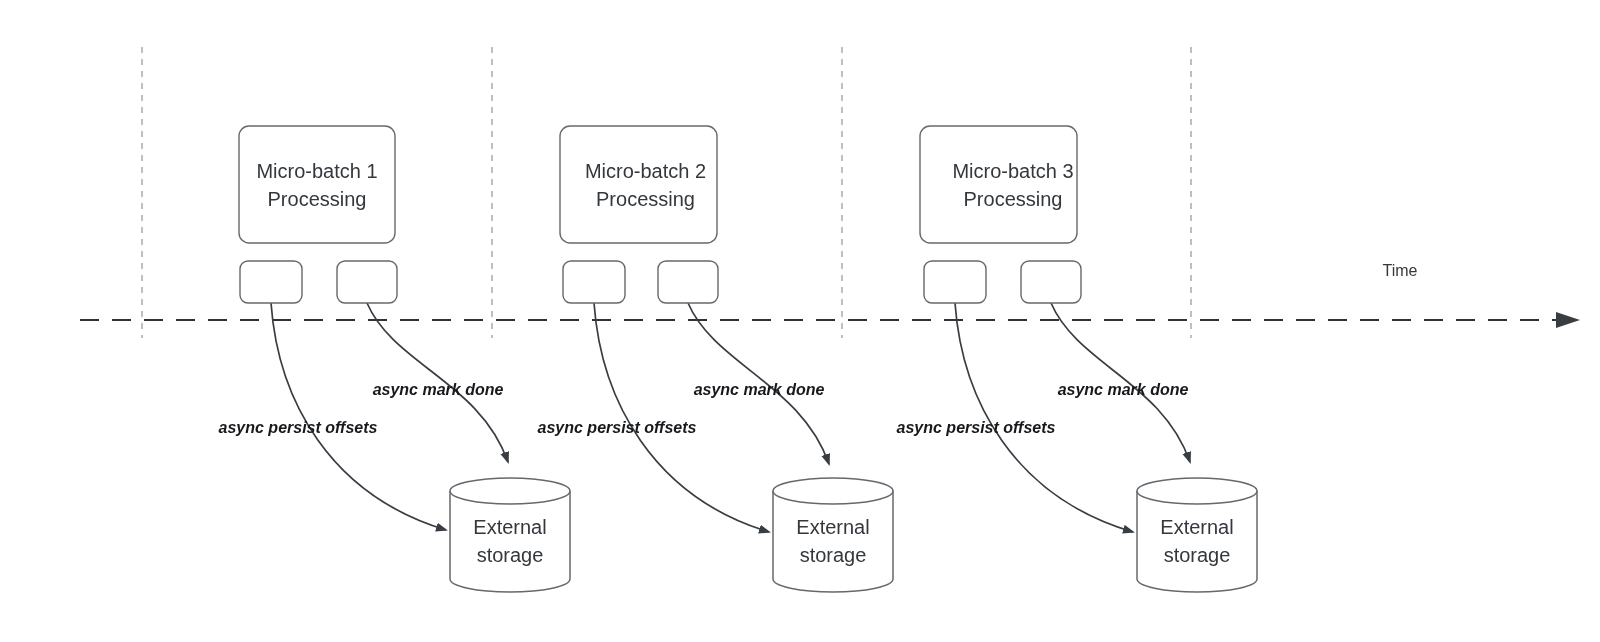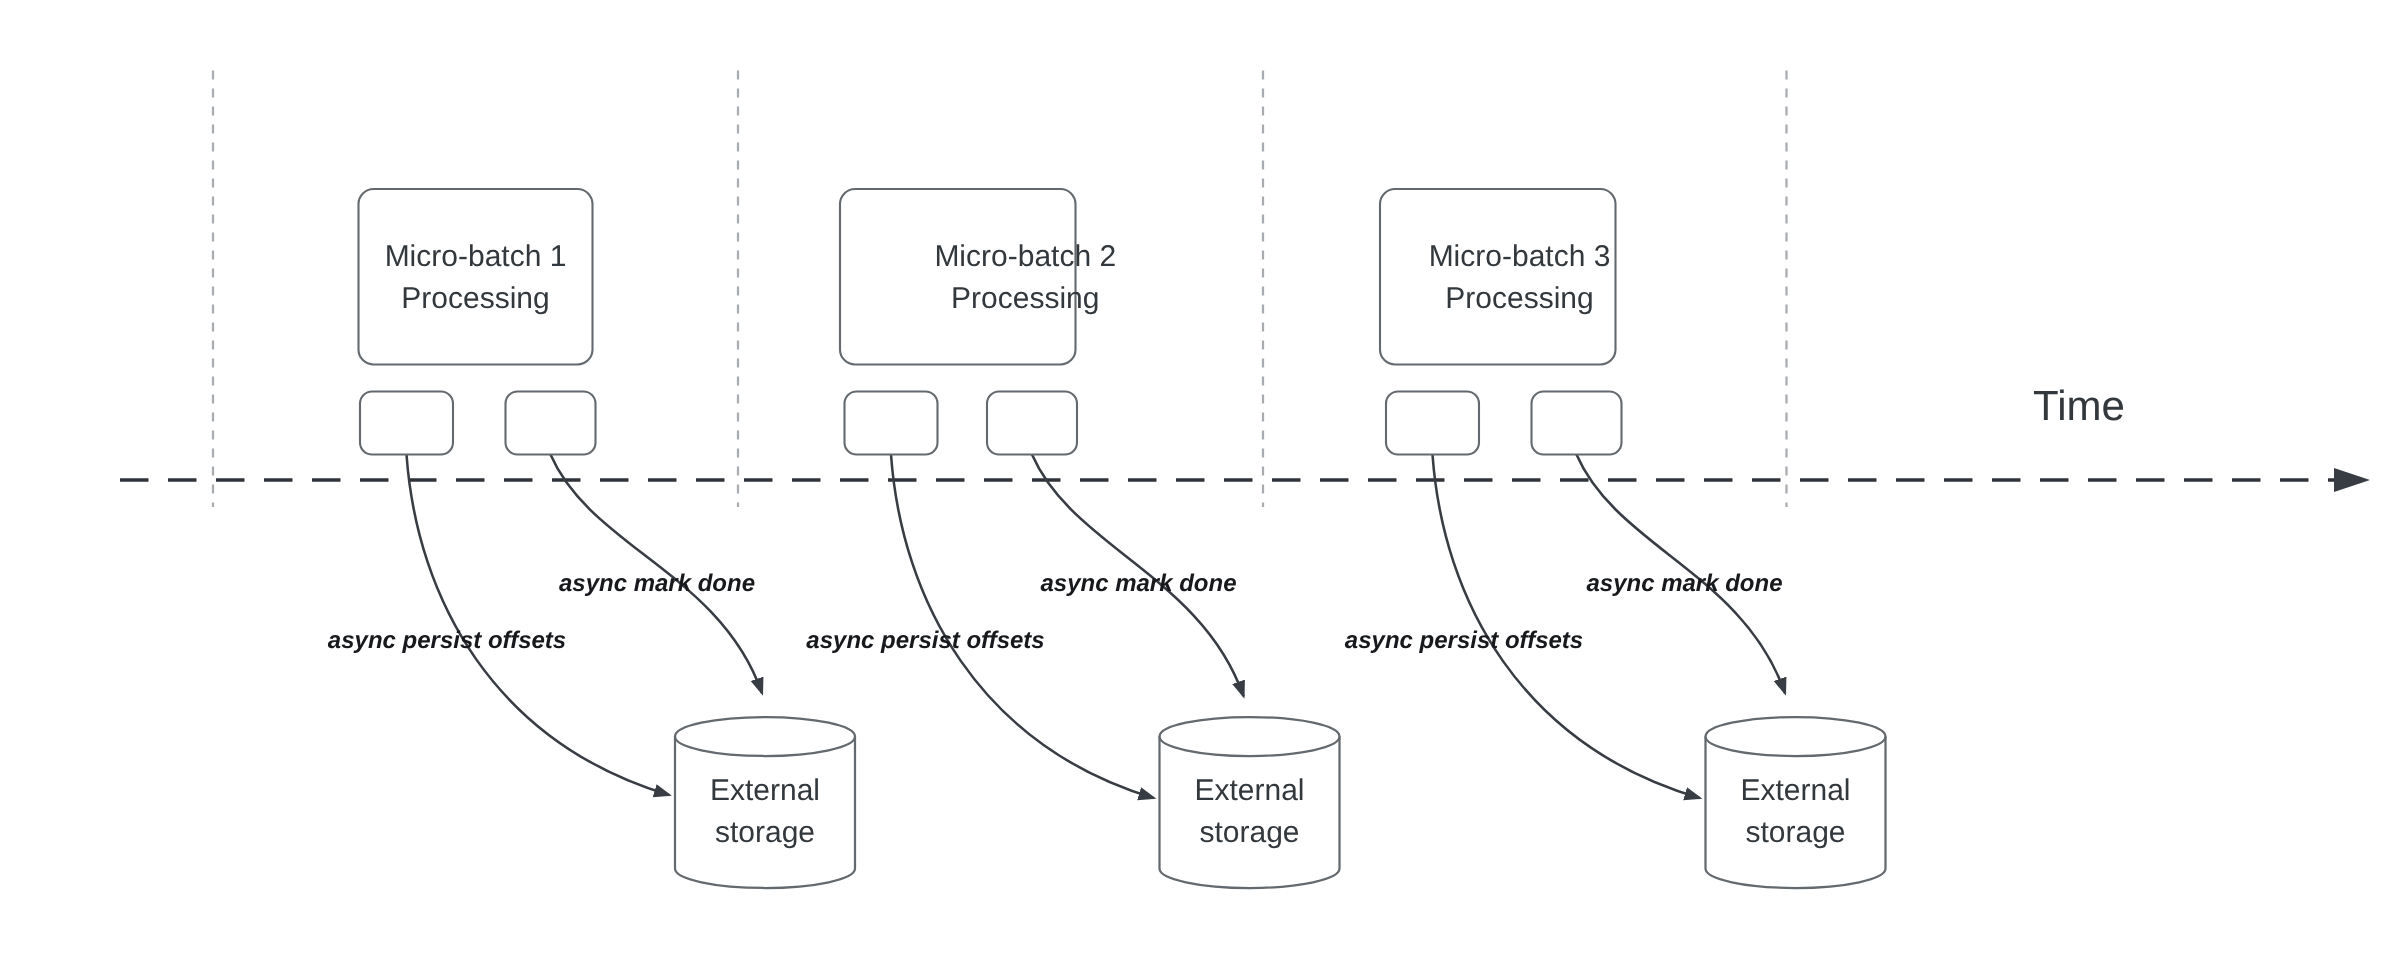--- a/index.html
+++ b/index.html
@@ -30,22 +30,23 @@
     white-space: nowrap;
     font-weight: bold;
     font-size: 16px;
     color: #17191c;
     font-style: italic;
   }
   .axis-lbl {
     position: absolute;
     transform: translate(-50%, -50%);
     white-space: nowrap;
-    font-size: 28px;
+    font-size: 16px;
     color: #33383d;
+    margin-left: 14px;
   }
 </style>
 </head>
 <body>
 
 <div class="canvas">
 
   <svg width="1600" height="642" viewBox="0 0 1600 642">
     <defs>
       <marker id="ah" markerWidth="16" markerHeight="12" refX="10" refY="4.5" orient="auto" markerUnits="userSpaceOnUse">
@@ -96,21 +97,21 @@
       <path d="M773,491 A60,13 0 0 0 893,491" fill="none"></path>
       <path d="M1137,491 L1137,579 A60,13 0 0 0 1257,579 L1257,491 A60,13 0 0 0 1137,491 Z"></path>
       <path d="M1137,491 A60,13 0 0 0 1257,491" fill="none"></path>
     </g>
   </svg>
 
   <div class="overlay" style="left:239px; top:126px; width:156px; height:117px;">
     <div>Micro-batch 1</div>
     <div>Processing</div>
   </div>
-  <div class="overlay" style="left:560px; top:126px; width:171px; height:117px;padding-left:38px;">
+  <div class="overlay" style="left:560px; top:126px; width:171px; height:117px;">
     <div>Micro-batch 2</div>
     <div>Processing</div>
   </div>
   <div class="overlay" style="left:920px; top:126px; width:186px; height:117px;">
     <div>Micro-batch 3</div>
     <div>Processing</div>
   </div>
 
   <div class="overlay" style="left:450px; top:491px; width:120px; height:100px;">
     <div>External</div>

